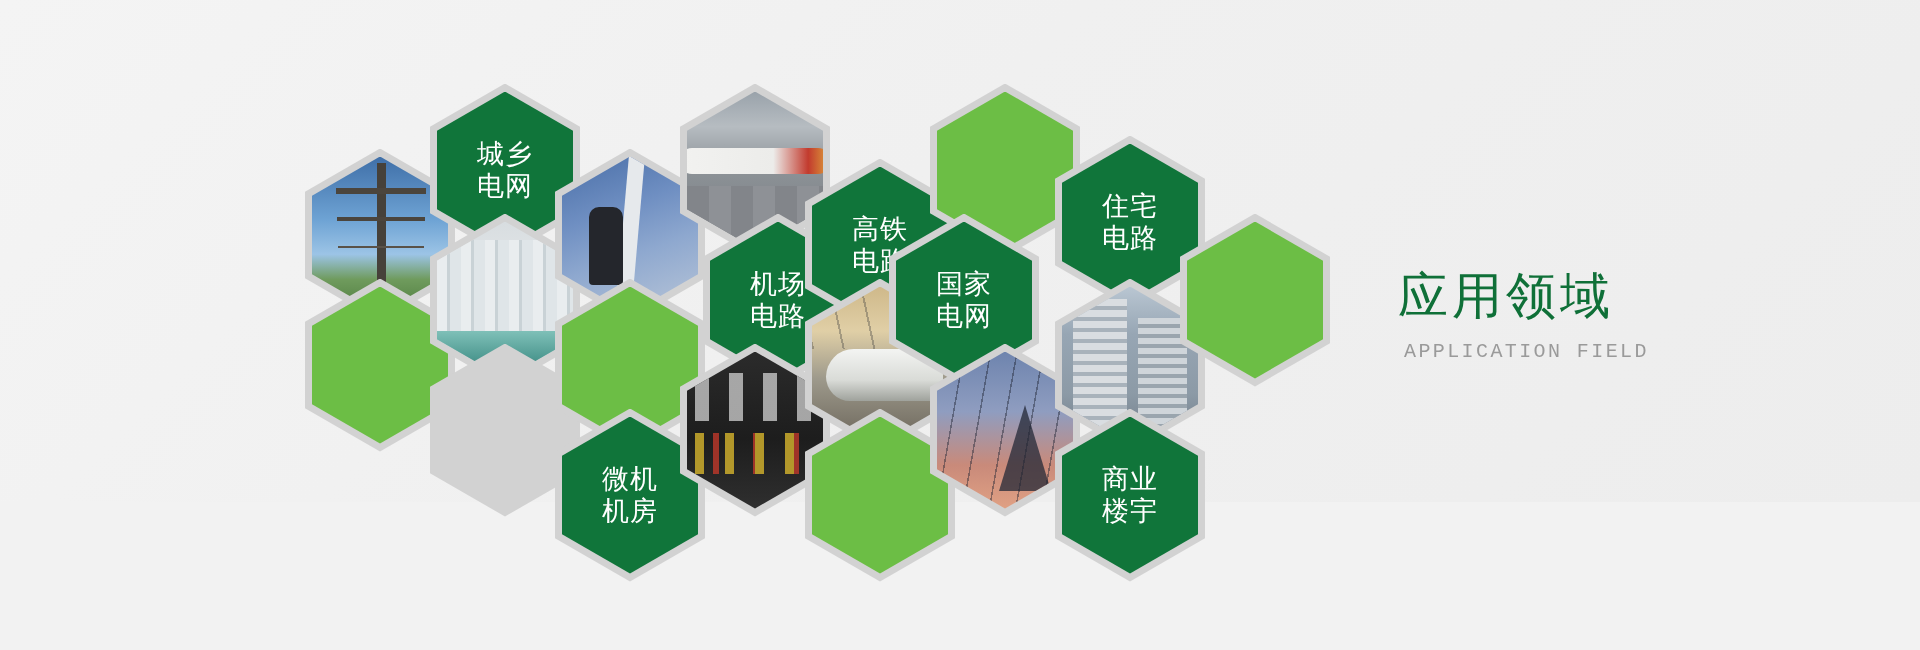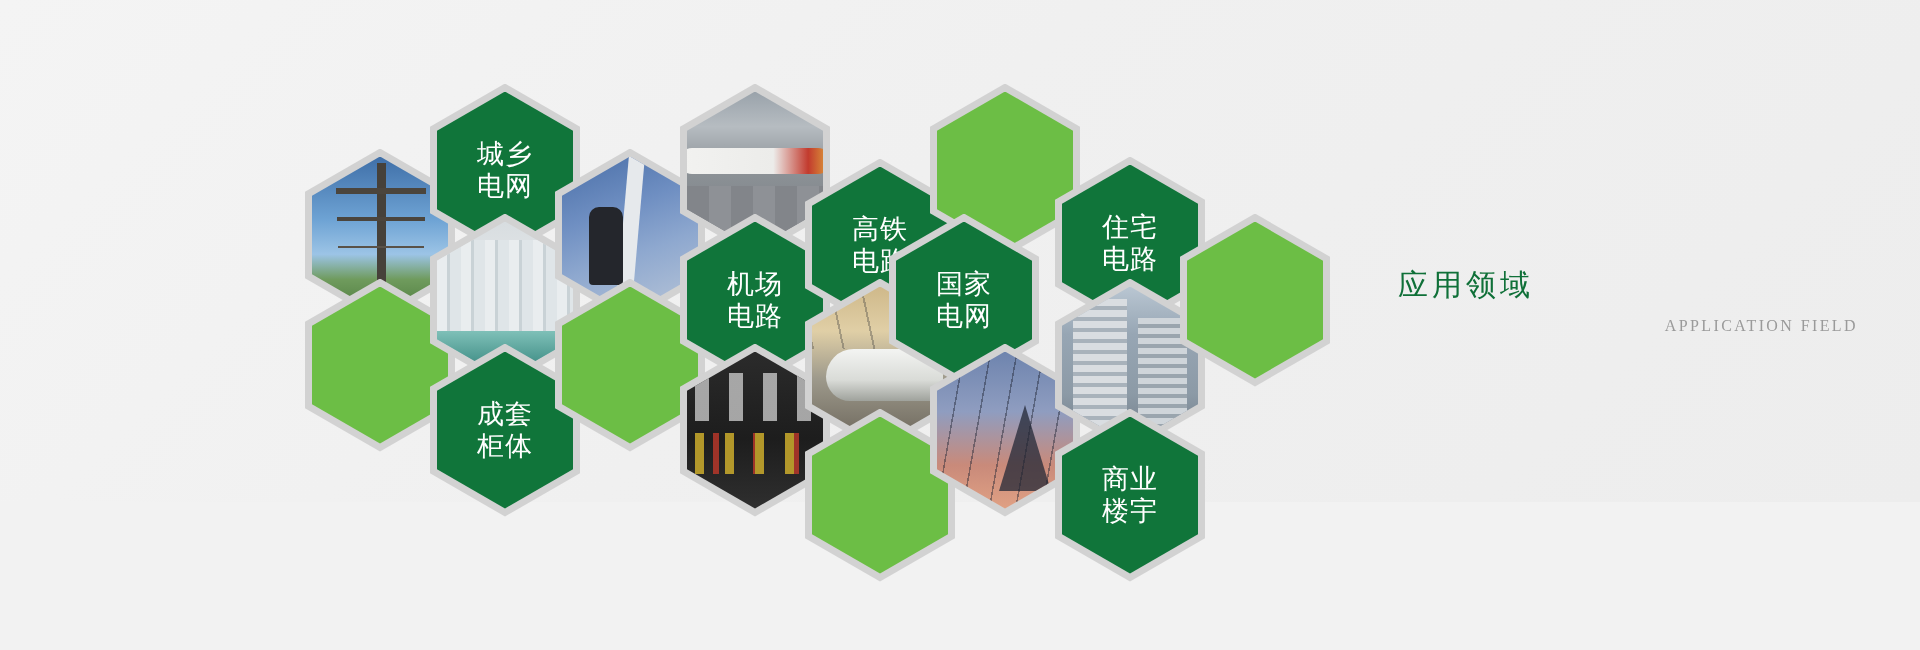--- a/index.html
+++ b/index.html
@@ -238,37 +238,36 @@
 
   
   #heading {
     position: absolute;
     left: 1398px;
     top: 268px;
     width: 460px;
   }
   #heading .title {
     font-family: "DejaVu Sans", "Liberation Sans", sans-serif;
-    font-size: 30px;
+    font-size: 50px;
     font-weight: 400;
     color: #0f7038;
     letter-spacing: 4px;
     line-height: 1.15;
     margin: 0;
     white-space: nowrap;
   }
   #heading .subtitle {
     margin: 14px 0 0 6px;
-    font-family: Liberation Serif, serif;
-    font-size: 16px;
+    font-family: Liberation Mono, monospace;
+    font-size: 20px;
     letter-spacing: 2.4px;
     color: #9a9a9a;
     font-weight: 400;
     white-space: nowrap;
-    text-align: right;
   }
 </style>
 </head>
 <body>
 
 <div id="banner">
 
   <div id="hex-cluster">
 
     <div class="hex photo-hex" style="left:380px; top:235px;">
@@ -293,47 +292,50 @@
 
     <div class="hex photo-hex" style="left:505px; top:300px;">
       <div class="frame"></div>
       <div class="face">
         <div class="photo ph-cabinet"></div>
       </div>
     </div>
 
     <div class="hex dark" style="left:505px; top:430px;">
       <div class="frame"></div>
-      <div class="face">
-        <span class="label">成套
-柜体</span>
-      </div>
     </div>
 
     <div class="hex photo-hex" style="left:630px; top:235px;">
       <div class="frame"></div>
       <div class="face">
         <div class="photo ph-lineman"></div>
       </div>
     </div>
 
     <div class="hex light" style="left:630px; top:365px;">
       <div class="frame"></div>
       <div class="face"></div>
     </div>
 
+    <div class="hex dark" style="left:630px; top:495px;">
+      <div class="frame"></div>
+      <div class="face">
+        <span class="label">微机
+机房</span>
+      </div>
+    </div>
 
     <div class="hex photo-hex" style="left:755px; top:170px;">
       <div class="frame"></div>
       <div class="face">
         <div class="photo ph-airport"></div>
       </div>
     </div>
 
-    <div class="hex dark" style="left:755px; top:300px;">
+    <div class="hex dark" style="left:778px; top:300px;">
       <div class="frame"></div>
       <div class="face">
         <span class="label">机场
 电路</span>
       </div>
     </div>
 
     <div class="hex photo-hex" style="left:755px; top:430px;">
       <div class="frame"></div>
       <div class="face">
@@ -374,21 +376,21 @@
       </div>
     </div>
 
     <div class="hex photo-hex" style="left:1005px; top:430px;">
       <div class="frame"></div>
       <div class="face">
         <div class="photo ph-tower"></div>
       </div>
     </div>
 
-    <div class="hex dark" style="left:1130px; top:243px;">
+    <div class="hex dark" style="left:1130px; top:222px;">
       <div class="frame"></div>
       <div class="face">
         <span class="label">住宅
 电路</span>
       </div>
     </div>
 
     <div class="hex photo-hex" style="left:1130px; top:365px;">
       <div class="frame"></div>
       <div class="face">

